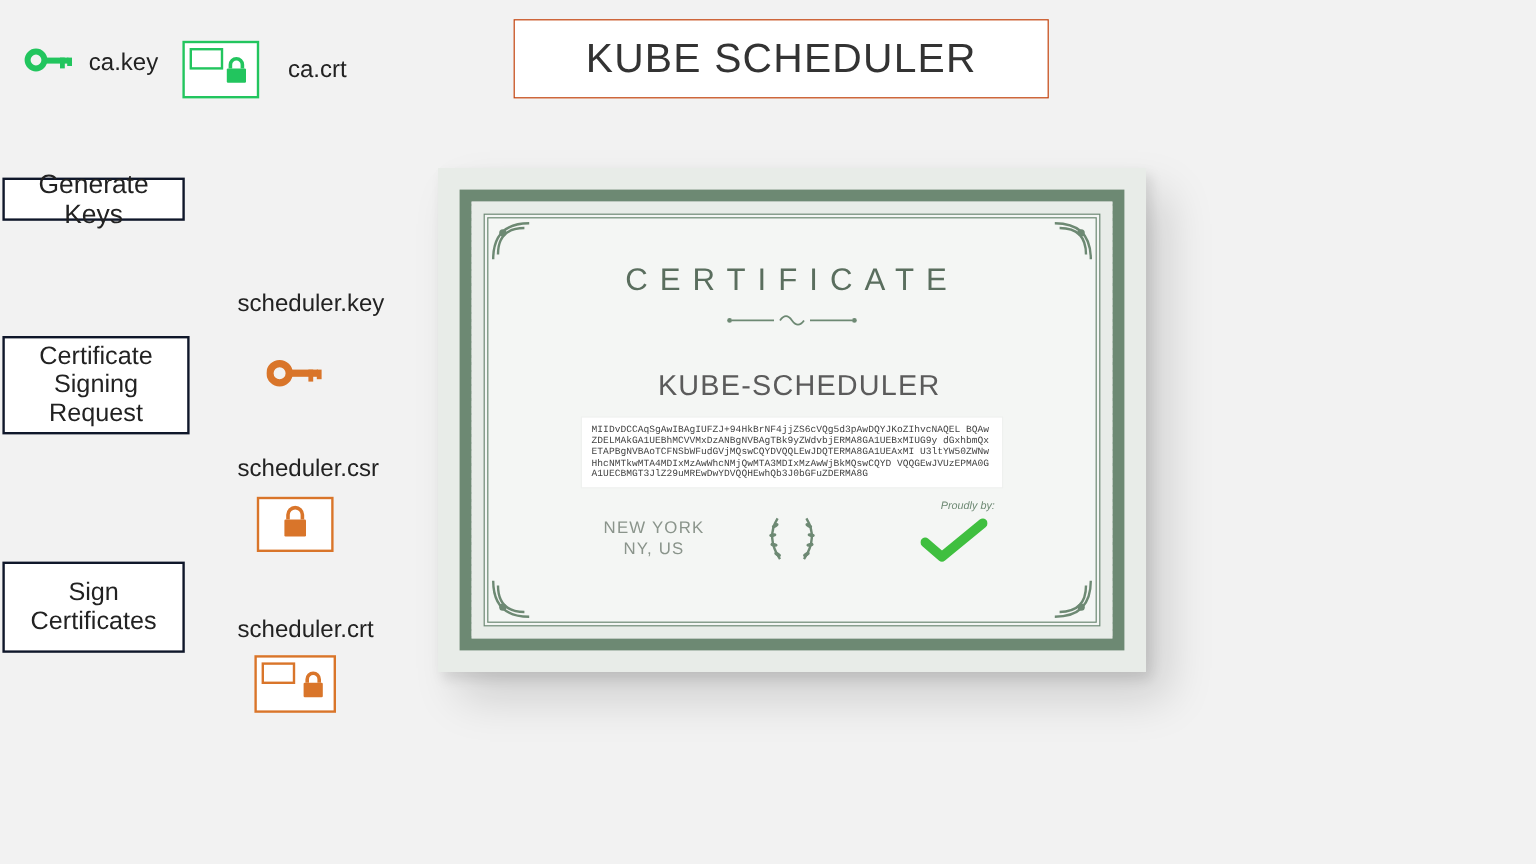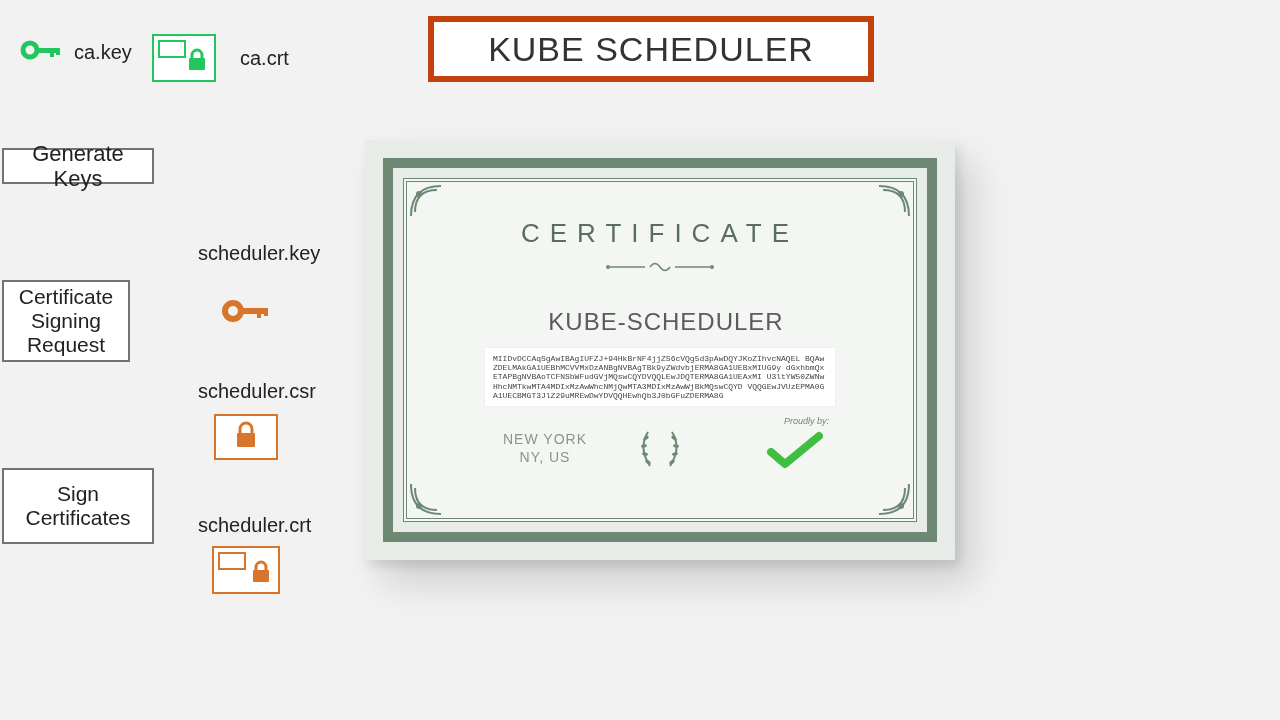--- a/index.html
+++ b/index.html
@@ -13,21 +13,21 @@
   }
 
   
   .title-box {
     position: absolute;
     left: 428px;
     top: 16px;
     width: 446px;
     height: 66px;
     background: #ffffff;
-    border: 6px solid #c2410c;
+    border: 1px solid #c2410c;
     display: flex;
     align-items: center;
     justify-content: center;
   }
   .title-box span {
     font-size: 34px;
     font-weight: 500;
     letter-spacing: 1px;
     color: #333;
   }
@@ -54,31 +54,31 @@
     position: absolute; left: 4px; top: 4px;
     width: 28px; height: 18px;
     border: 2px solid #22c55e;
   }
   .ca-crt-lock { position: absolute; right: 6px; bottom: 4px; }
   .ca-crt-label { font-size: 20px; color: #222; }
 
   
   .action-box {
     position: absolute;
-    border: 2px solid #737373;
+    border: 2px solid #0f172a;
     background: #fff;
     display: flex; align-items: center; justify-content: center;
     text-align: center;
     line-height: 1.15;
     font-size: 22px;
     color: #222;
     padding: 4px 10px;
   }
   .action-gen { left: 2px; top: 148px; width: 152px; height: 36px; }
-  .action-csr { left: 2px; top: 280px; width: 128px; height: 82px; font-size: 21px; }
+  .action-csr { left: 2px; top: 280px; width: 156px; height: 82px; font-size: 21px; }
   .action-sign { left: 2px; top: 468px; width: 152px; height: 76px; font-size: 21px; }
 
   
   .artifact-label {
     position: absolute;
     font-size: 20px; color: #222;
   }
   .lbl-key { left: 198px; top: 242px; }
   .lbl-csr { left: 198px; top: 380px; }
   .lbl-crt { left: 198px; top: 514px; }

